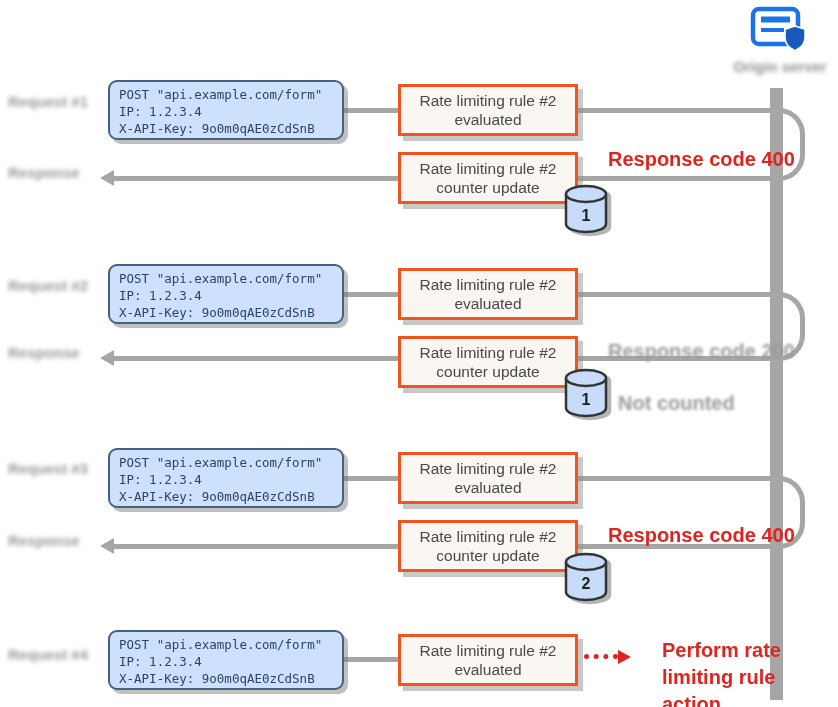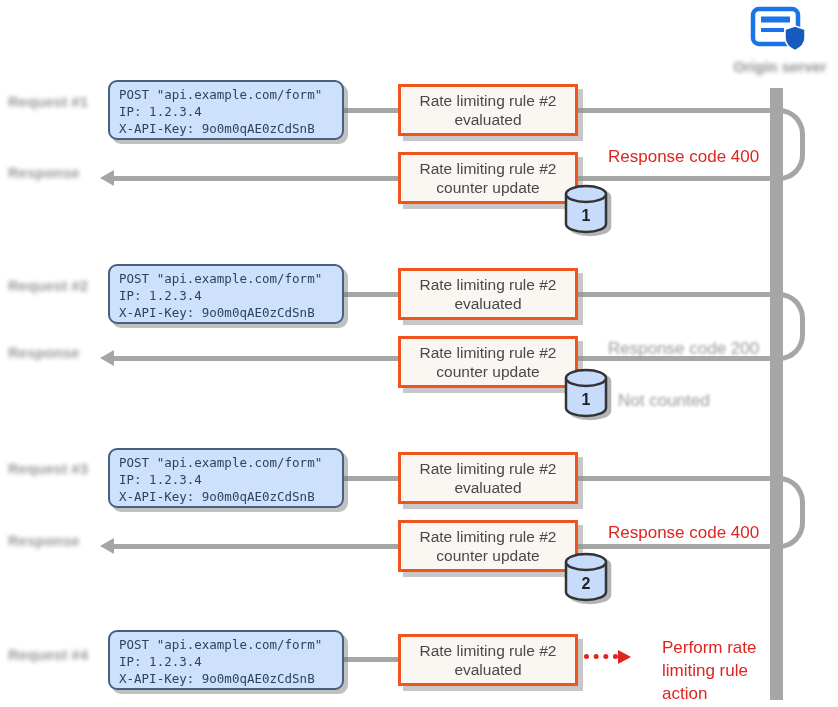--- a/index.html
+++ b/index.html
@@ -16,21 +16,21 @@
   .card{position:absolute;width:236px;height:60px;box-sizing:border-box;
        background:#cde0fc;border:2.5px solid #44617e;border-radius:9px;
        padding:4px 9px;z-index:2;box-shadow:4px 4px 0 rgba(115,115,115,.45);}
   .card span{display:block;font-family:"DejaVu Sans Mono",monospace;font-size:12.5px;
        line-height:17px;color:#2a4562;white-space:pre;}
   .fw-box{position:absolute;width:180px;height:52px;box-sizing:border-box;
        background:#faf6f2;border:3px solid #f0541f;z-index:2;
        display:flex;align-items:center;justify-content:center;text-align:center;
        font-size:15.5px;line-height:1.25;color:#494949;padding:0 8px;
        box-shadow:5px 5px 0 rgba(145,145,145,.5);}
-  .note{position:absolute;font-weight:400;font-size:17px;z-index:3;line-height:1.35;}
+  .note{position:absolute;font-weight:700;font-size:20px;z-index:3;line-height:1.35;}
   .note.red{color:#e0241f;filter:blur(.7px);}
   .note.gray{color:#9a9a9a;filter:blur(1.6px);}
   .arrow-left{position:absolute;width:0;height:0;border-top:8px solid transparent;
        border-bottom:8px solid transparent;border-right:14px solid #a6a6a6;z-index:1;}
   .dotted-red{position:absolute;width:34px;border-top:5px dotted #e0241f;z-index:3;}
   .arrow-right-red{position:absolute;width:0;height:0;border-top:7.5px solid transparent;
        border-bottom:7.5px solid transparent;border-left:13px solid #e0241f;z-index:3;}
   .cyl{position:absolute;z-index:4;filter:drop-shadow(4px 3px 0 rgba(140,140,140,.65));}
   .origin-icon{position:absolute;left:750px;top:6px;z-index:2;}
   .origin-label{position:absolute;left:726px;top:58px;width:108px;text-align:center;

